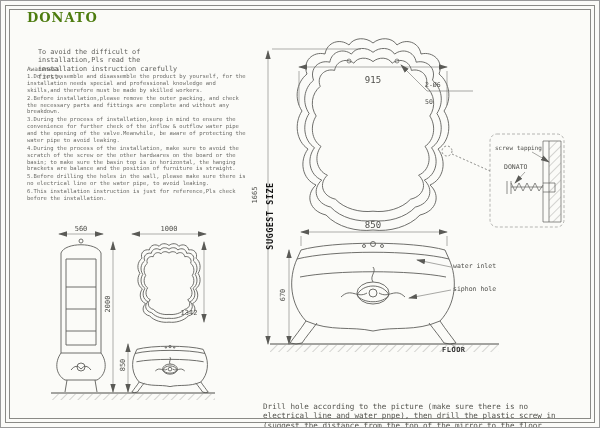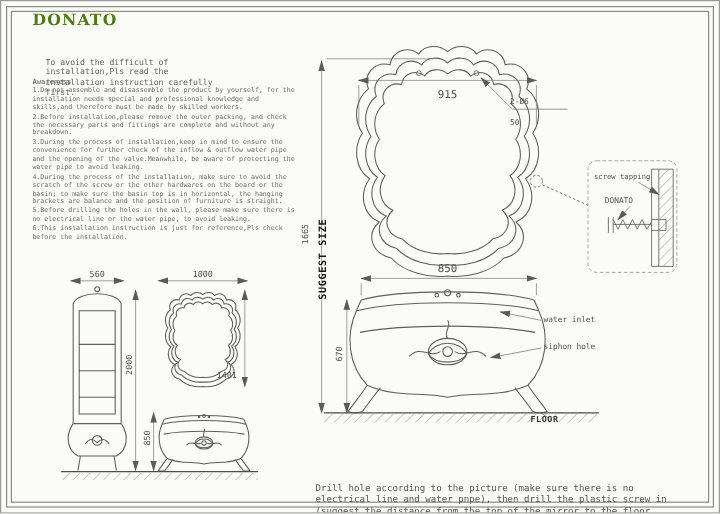--- a/index.html
+++ b/index.html
@@ -164,21 +164,21 @@
   </div>
 
   <div class="abs dim big" style="left:350px;top:52px;width:44px;margin-top:22px;">915</div>
   <div class="abs dim big" style="left:350px;top:219px;width:44px;">850</div>
   <div class="abs dim rot" style="left:240px;top:190px;width:28px;">1665</div>
   <div class="abs suggest rot" style="left:229px;top:210px;width:80px;">SUGGEST SIZE</div>
   <div class="abs dim rot" style="left:270px;top:290px;width:24px;">670</div>
   <div class="abs dim" style="left:58px;top:224px;width:44px;">560</div>
   <div class="abs dim" style="left:146px;top:224px;width:44px;">1000</div>
   <div class="abs dim rot" style="left:93px;top:299px;width:28px;">2000</div>
-  <div class="abs dim" style="left:170px;top:308px;width:36px;">1401</div>
+  <div class="abs dim" style="left:170px;top:308px;width:36px;">1342</div>
   <div class="abs dim rot" style="left:110px;top:360px;width:24px;">850</div>
 
   <div class="abs lbl" style="left:424px;top:80px;display:flex;gap:9px;">
     <span>2-Ø6</span>
     <span>50</span>
   </div>
   <div class="abs lbl" style="left:452px;top:261px;">water inlet</div>
   <div class="abs lbl" style="left:452px;top:284px;">siphon hole</div>
   <div class="abs floor-lbl" style="left:441px;top:345px;font-weight:bold;">FLOOR</div>
   <div class="abs lbl small" style="left:494px;top:143px;">screw tapping</div>

